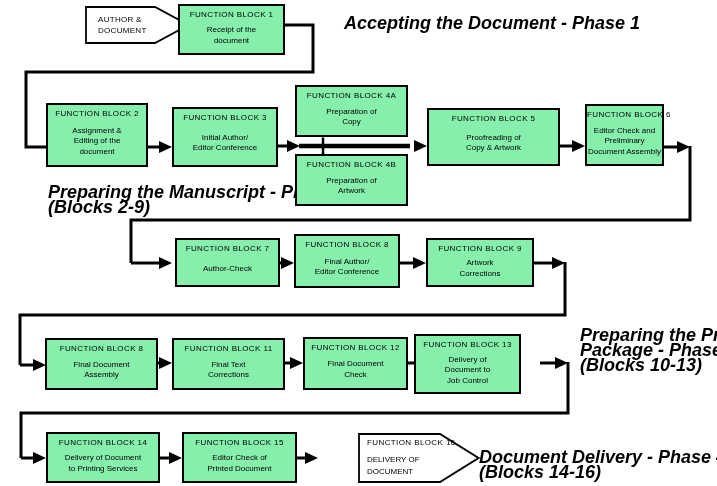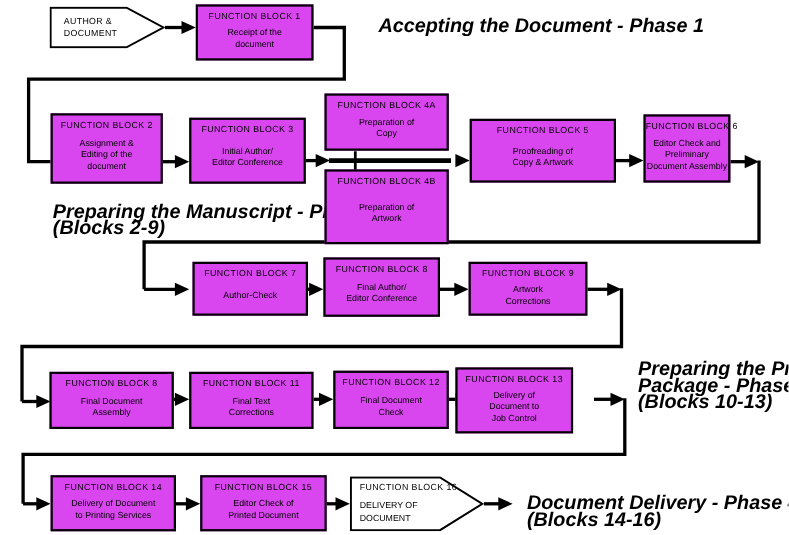--- a/index.html
+++ b/index.html
@@ -6,27 +6,27 @@
   .canvas{
     position:relative;width:717px;height:486px;background:var(--background,#fff);
     font-family:"Liberation Sans",sans-serif;color:var(--text,#000);overflow:hidden;
   }
   .connectors{position:absolute;left:0;top:0;width:717px;height:486px;}
   .flow-line{fill:none;stroke:var(--line,#000);stroke-width:3;}
   .flow-line-thick{fill:none;stroke:var(--line,#000);stroke-width:4.5;}
   .flow-line-thin{fill:none;stroke:var(--line,#000);stroke-width:2.5;}
   .arrowhead{fill:var(--line,#000);stroke:none;}
   .fblock{
-    position:absolute;box-sizing:border-box;background:#d946ef;border:2px solid var(--line,#000);
+    position:absolute;box-sizing:border-box;background:#86efac;border:2px solid var(--line,#000);
     display:flex;flex-direction:column;text-align:center;
     font-size:8px;line-height:10.5px;
   }
   .fb-header{margin-top:4px;letter-spacing:0.4px;white-space:pre;}
   .fb-body{flex:1;display:flex;align-items:center;justify-content:center;white-space:pre;padding:0 1px 2px 1px;}
-  .pent{position:absolute;}
+  .pent{position:absolute;margin-left:40px;}
   .pent svg{position:absolute;left:0;top:0;width:100%;height:100%;}
   .pshape{fill:#fff;stroke:var(--line,#000);stroke-width:1.8;}
   .pent-label{
     position:absolute;top:50%;transform:translateY(-50%);
     font-size:8px;line-height:10.5px;white-space:pre;letter-spacing:0.3px;
   }
   .p16-header{position:absolute;left:9px;top:5px;font-size:8px;white-space:pre;letter-spacing:0.4px;}
   .p16-body{position:absolute;left:9px;top:21px;font-size:8px;line-height:11.5px;white-space:pre;}
   .phase-label{
     position:absolute;font-weight:bold;font-style:italic;
@@ -138,21 +138,21 @@
     <div class="fb-body">Initial Author/
 Editor Conference</div>
   </div>
 
   <div class="fblock" style="left:295px;top:85px;width:113px;height:52px">
     <div class="fb-header">FUNCTION BLOCK 4A</div>
     <div class="fb-body">Preparation of
 Copy</div>
   </div>
 
-  <div class="fblock" style="left:295px;top:154px;width:113px;height:68px">
+  <div class="fblock" style="left:295px;top:154px;width:113px;height:52px">
     <div class="fb-header">FUNCTION BLOCK 4B</div>
     <div class="fb-body">Preparation of
 Artwork</div>
   </div>
 
   <div class="fblock" style="left:427px;top:108px;width:133px;height:58px">
     <div class="fb-header">FUNCTION BLOCK 5</div>
     <div class="fb-body">Proofreading of
 Copy &amp; Artwork</div>
   </div>

